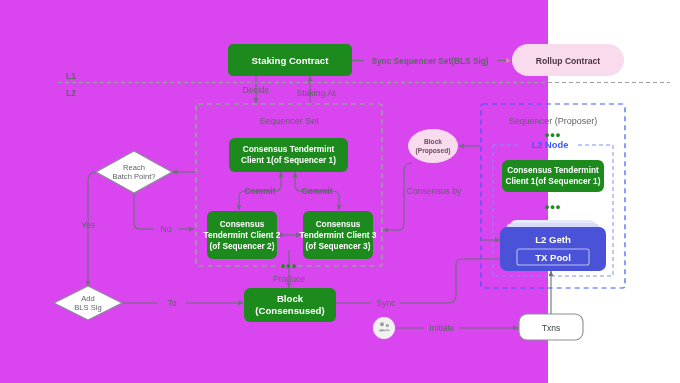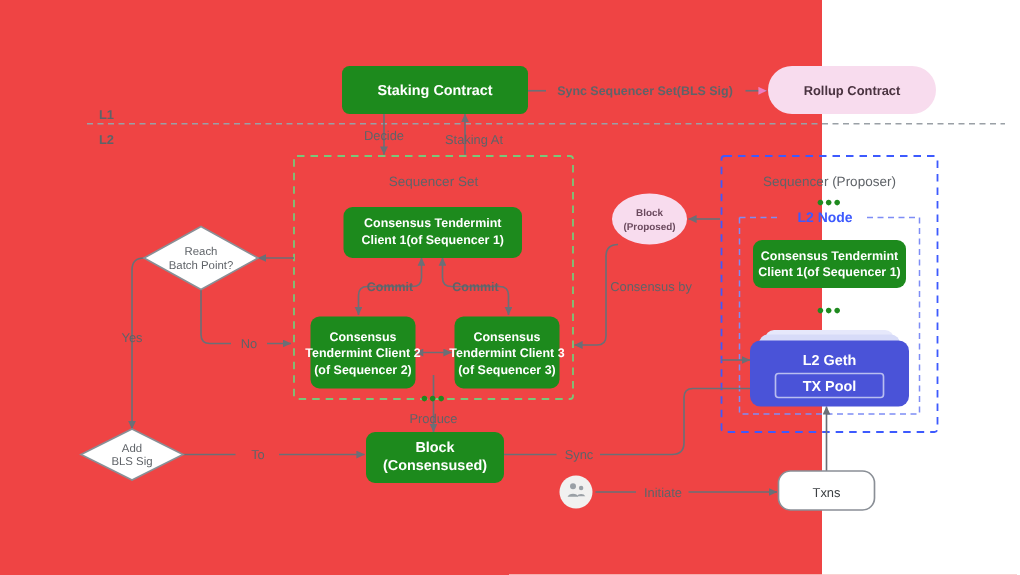--- a/index.html
+++ b/index.html
@@ -1,18 +1,18 @@
 <!DOCTYPE html>
 <html><head>
 <meta charset="utf-8">
 <style>
   html,body{margin:0;padding:0;background:#ffffff;}
   body{width:680px;height:383px;overflow:hidden;
        font-family:"Liberation Sans","DejaVu Sans",sans-serif;}
-  #stage{position:relative;width:548px;height:383px;background:#ef4444;}
+  #stage{position:relative;width:548px;height:383px;background:#d946ef;}
   svg{position:absolute;left:0;top:0;width:680px;height:383px;}
   .edge{fill:none;stroke:#6b6f76;stroke-width:1.1;}
   .edge-dash{fill:none;stroke:#9aa0a6;stroke-width:1;stroke-dasharray:4 3;}
   .grp-green{fill:none;stroke:#79c779;stroke-width:1.2;stroke-dasharray:5 4;}
   .grp-blue{fill:none;stroke:#3d5afe;stroke-width:1.2;stroke-dasharray:5 4;}
   .grp-blue-inner{fill:none;stroke:#7e8df5;stroke-width:1;stroke-dasharray:4 3;}
   .node-txt{fill:#ffffff;font-size:8.3px;font-weight:bold;text-anchor:middle;
             font-family:"Liberation Sans",sans-serif;}
   .node-txt-lg{fill:#ffffff;font-size:9.6px;font-weight:bold;text-anchor:middle;}
   .lbl{fill:#5f6368;font-size:8.3px;text-anchor:middle;font-weight:bold;}

